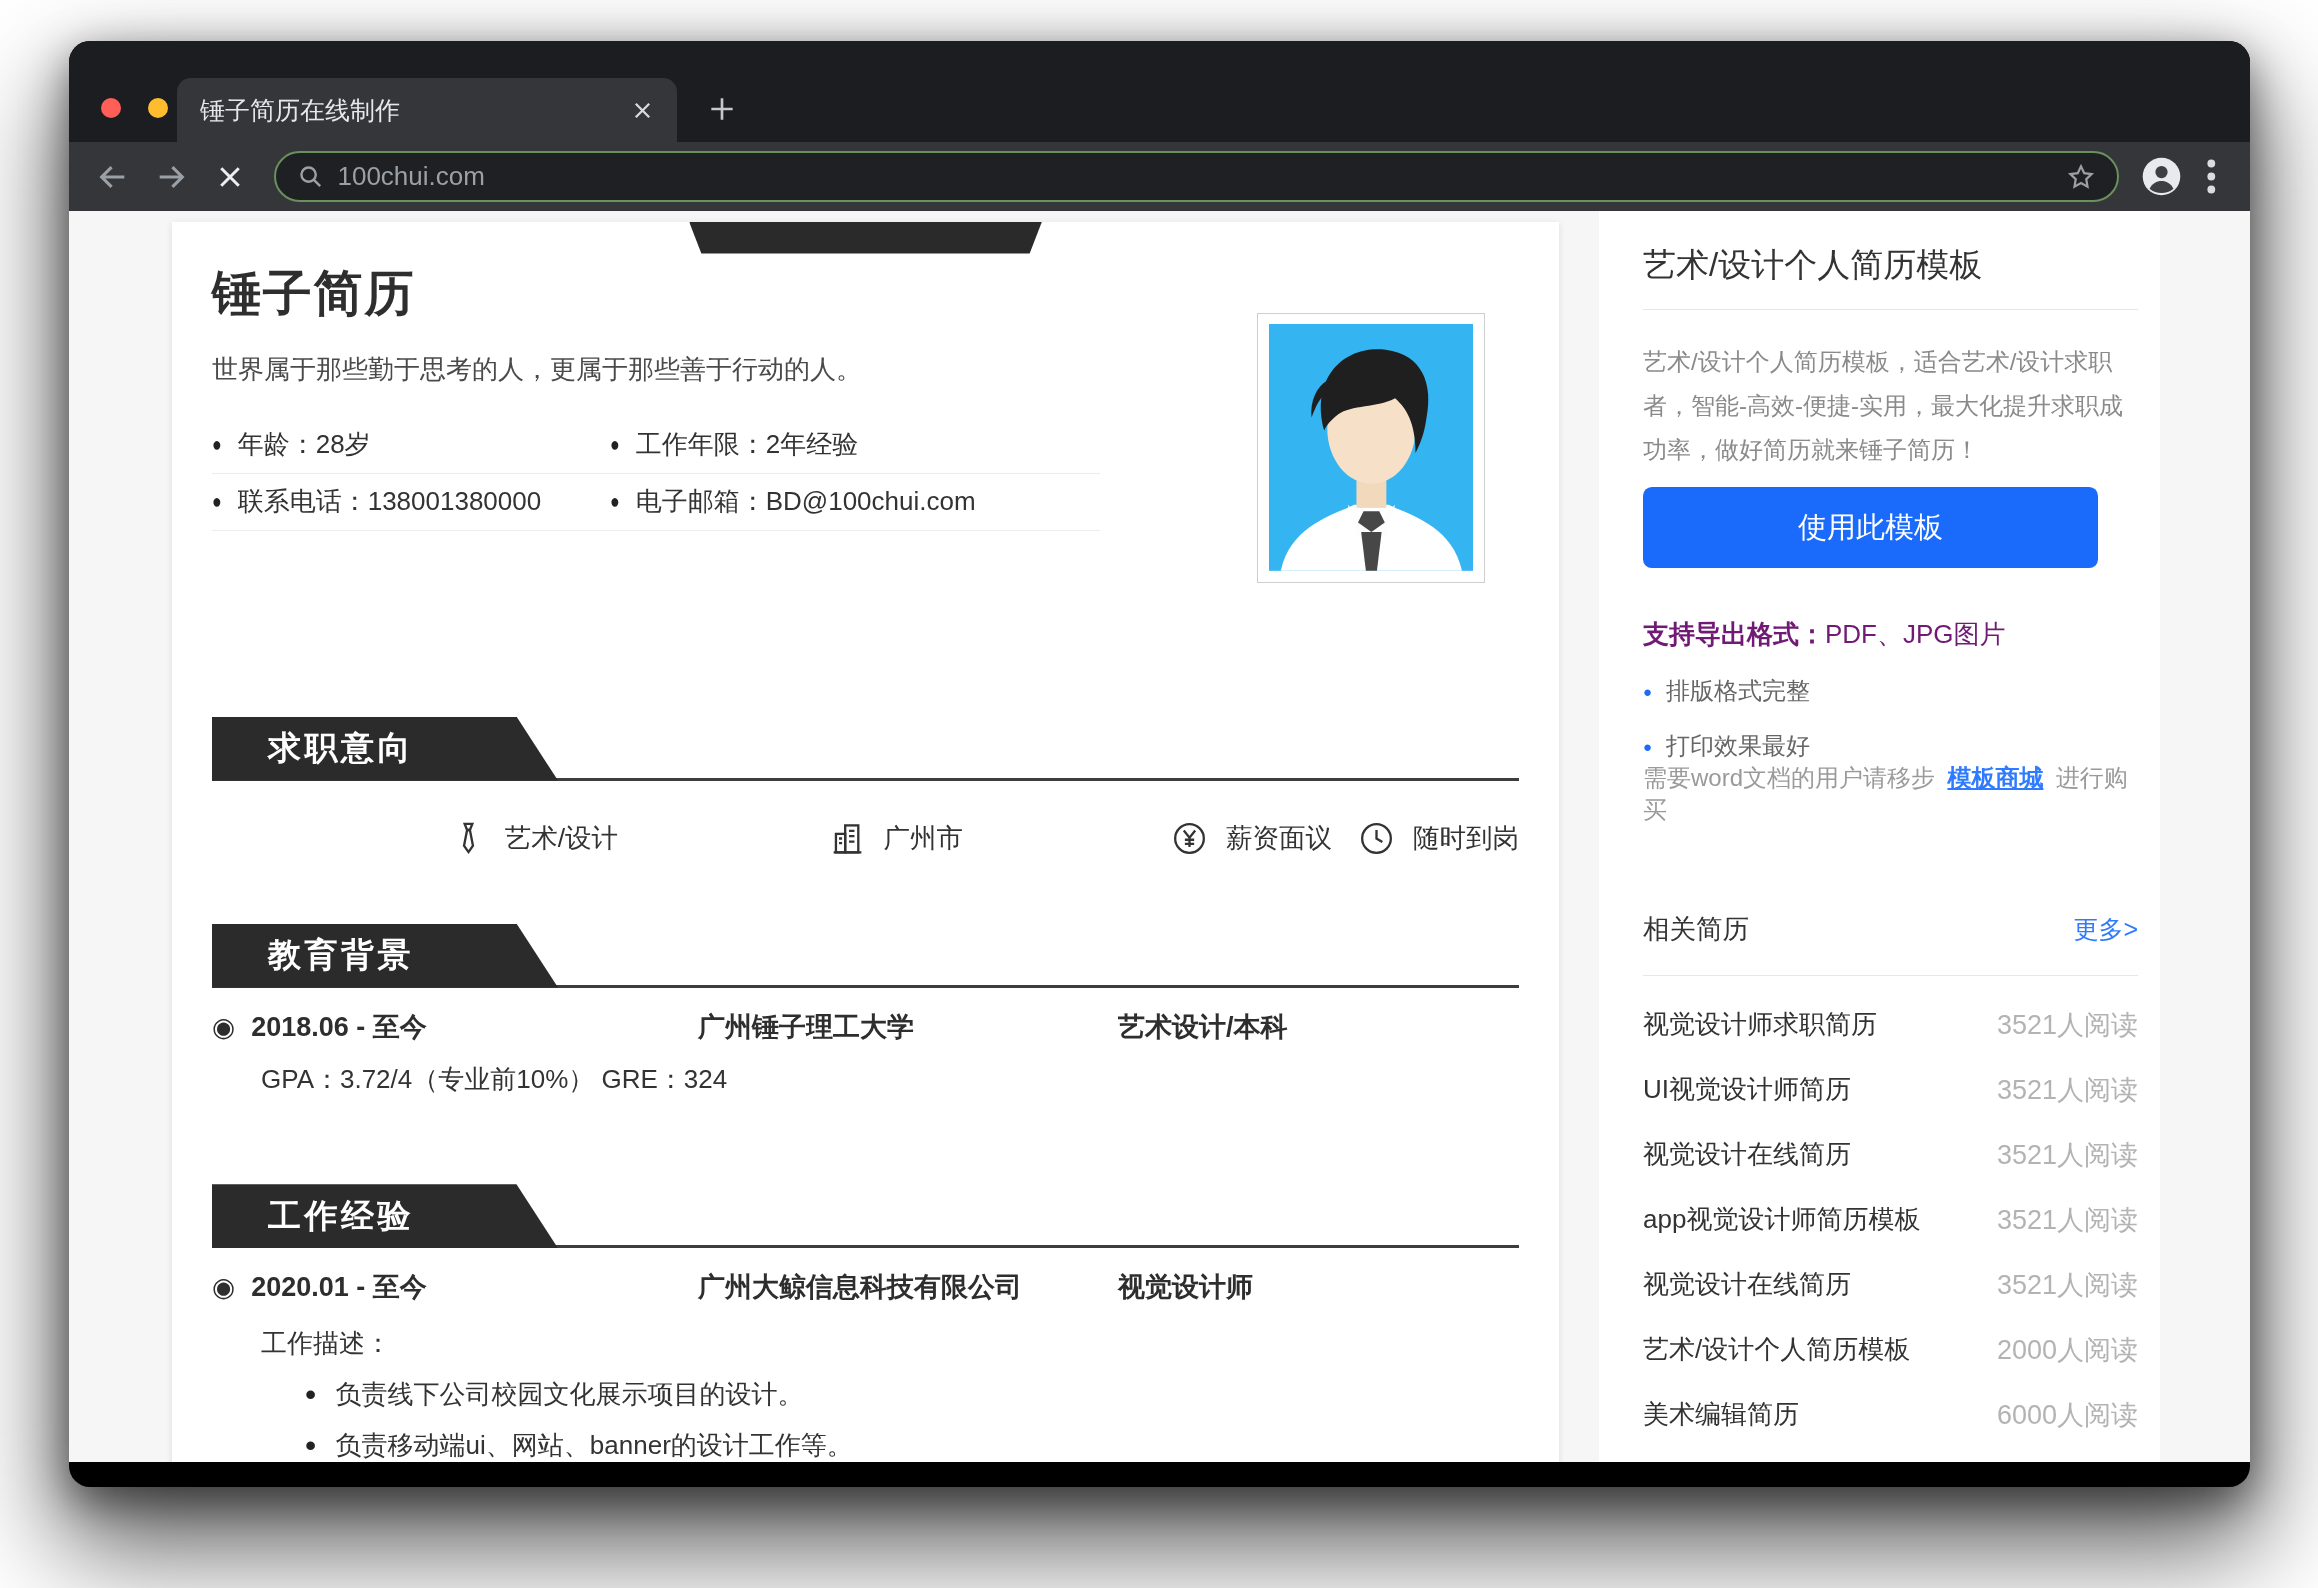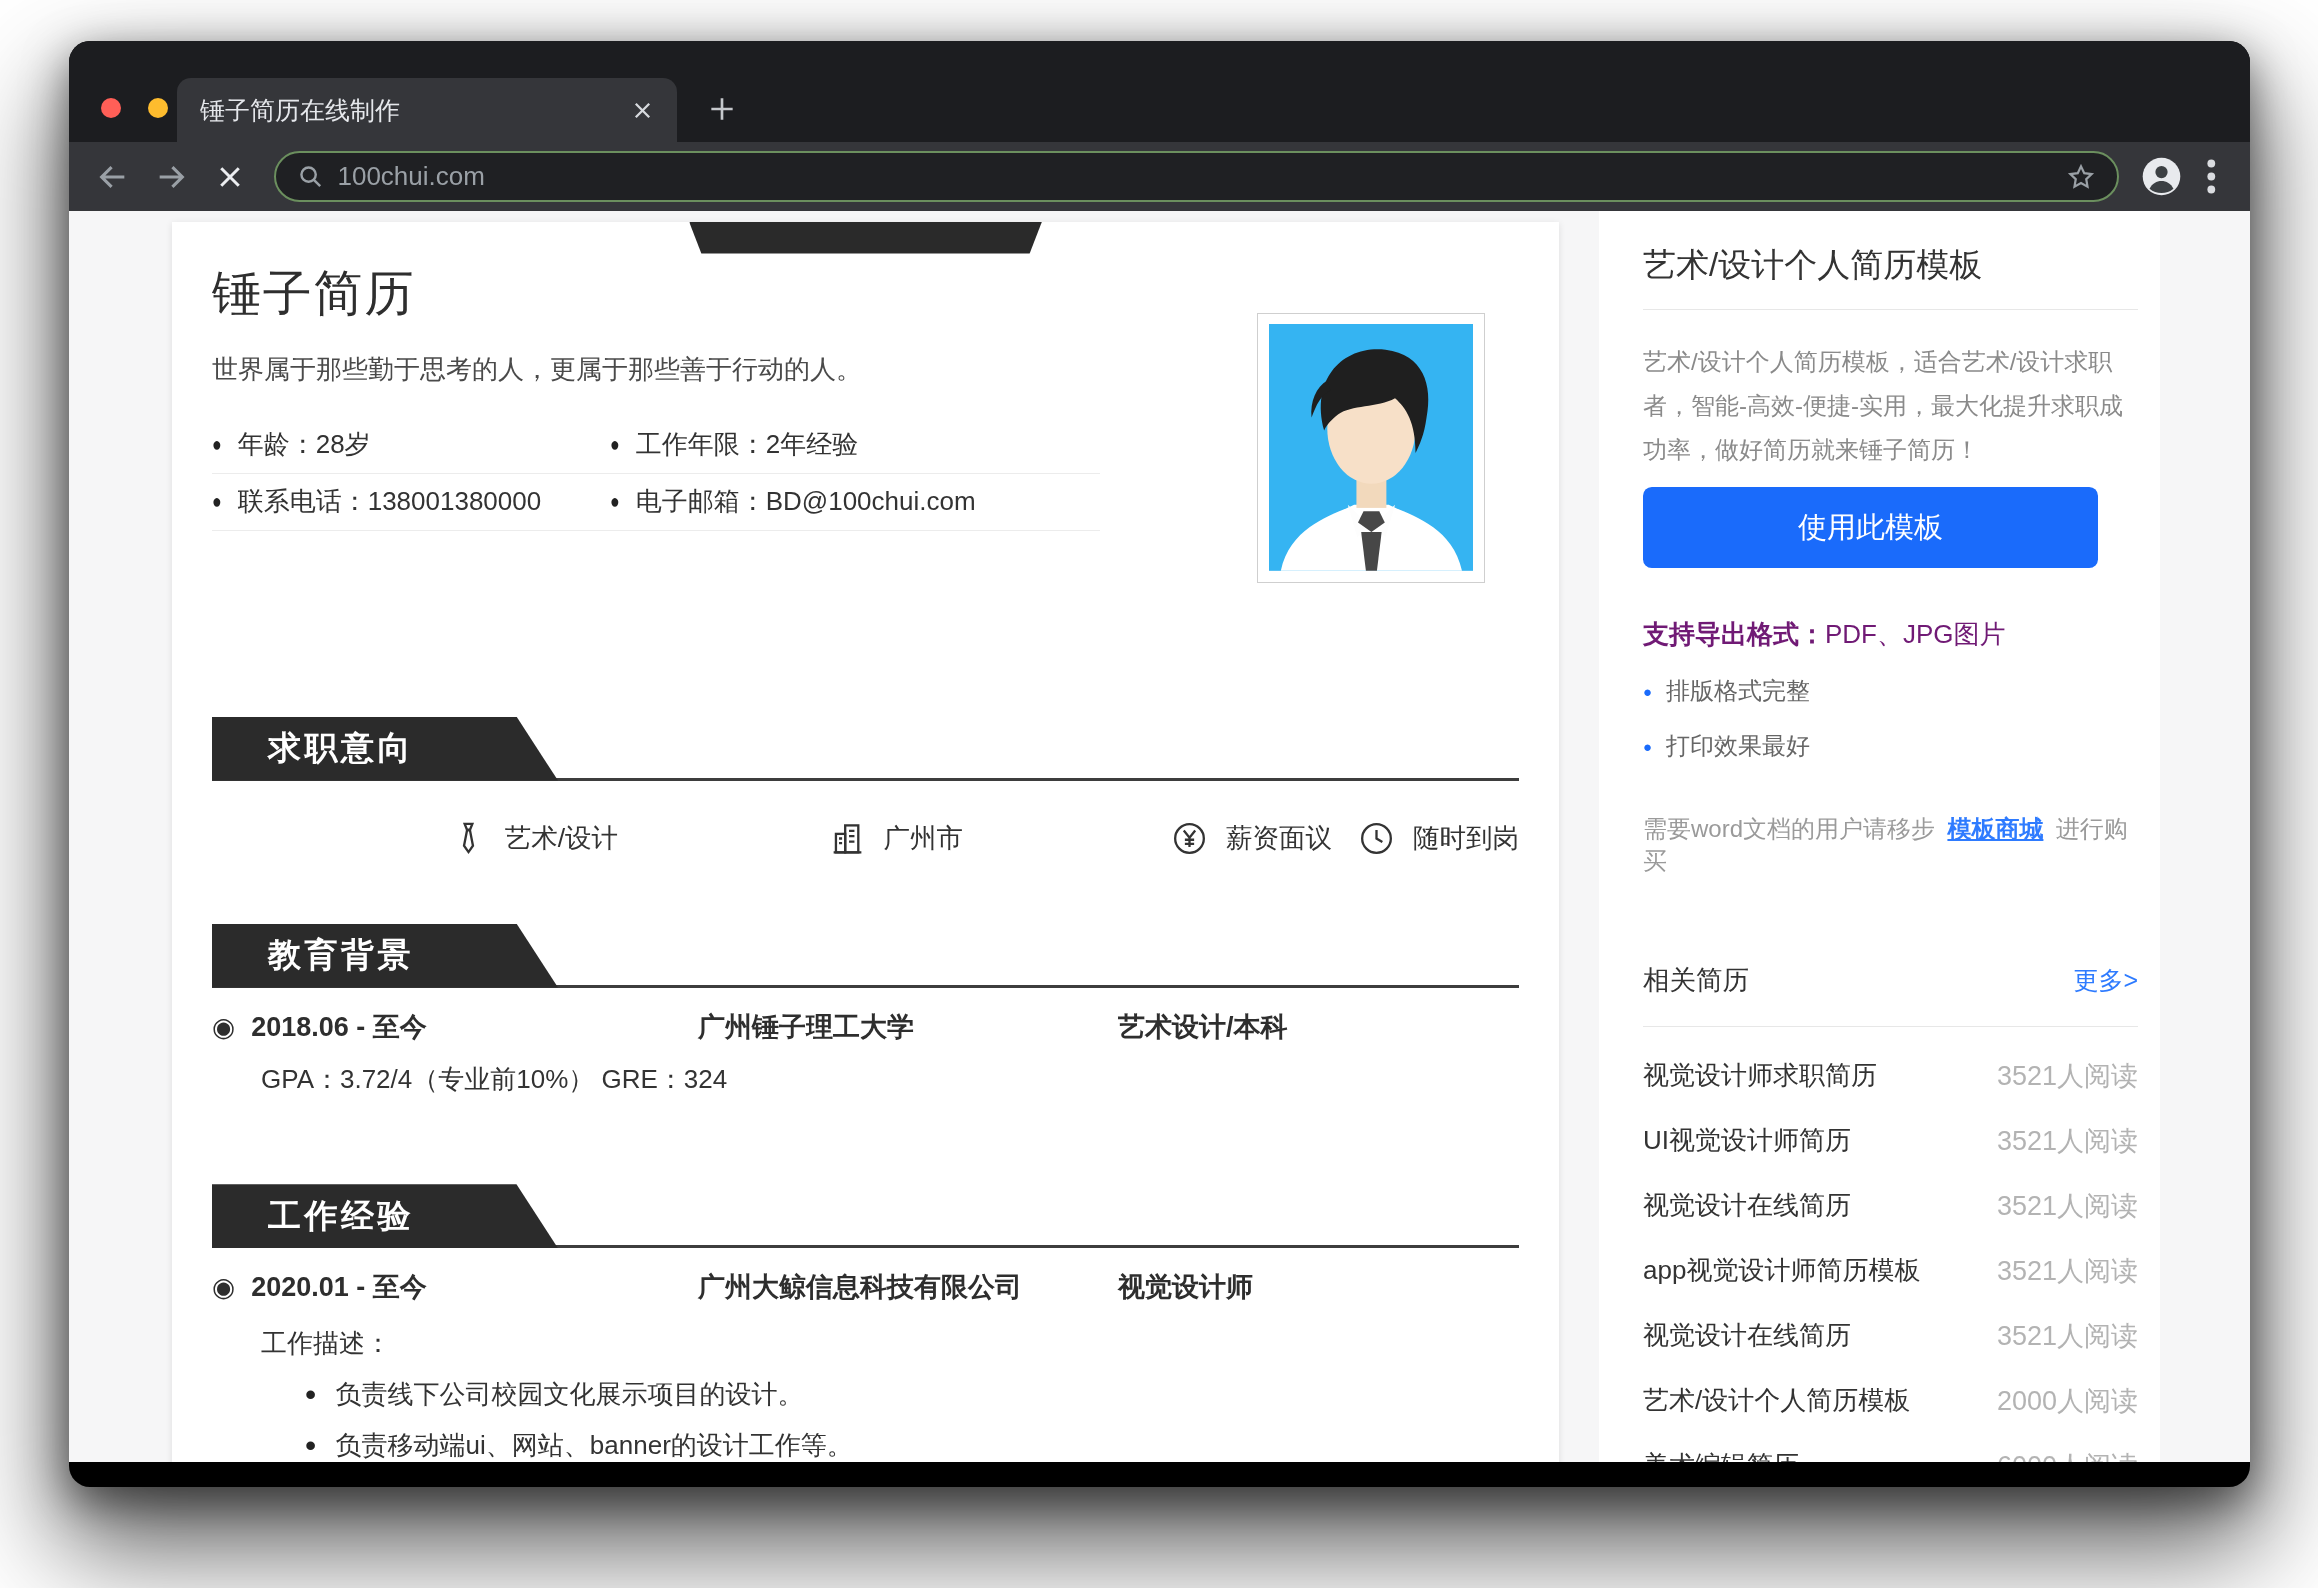--- a/index.html
+++ b/index.html
@@ -44,21 +44,21 @@
   .card {
     position:absolute; left:103px; top:10.6px; width:1387px; height:1378px;
     background:#fff; box-shadow:0 0.9px 7px rgba(0,0,0,.10);
     padding:42px 40px 0 40px;
   }
   .banner-trap {
     position:absolute; top:0; left:50%; transform:translateX(-50%);
     width:353px; height:32px; background:#2a2a2a;
     clip-path:polygon(0 0,100% 0,96.5% 100%,3.5% 100%);
   }
-  .r-name { font-size:49px; font-weight:400; color:#2e2e2e; letter-spacing:1.8px; line-height:58px; }
+  .r-name { font-size:49px; font-weight:700; color:#2e2e2e; letter-spacing:1.8px; line-height:58px; }
   .r-tagline { margin-top:30px; font-size:26px; color:#4a4a4a; line-height:35px; }
 
   .info-table { margin-top:30px; width:888px; }
   .info-row { display:flex; height:57px; align-items:center; border-bottom:1.8px solid #ececec; }
   .info-cell { display:flex; align-items:center; font-size:26px; color:#333; }
   .info-cell.c1 { width:398px; }
   .info-cell::before { content:"●"; font-size:16px; color:#222; margin-right:16px; transform:scaleY(1.25); }
 
   .photo {
     position:absolute; left:1085px; top:91px; width:228px; height:270px;
@@ -100,21 +100,21 @@
   .sb-desc { margin-top:30px; font-size:24px; color:#8a8a8a; line-height:44px; }
   .use-btn {
     margin-top:15px; width:455px; height:81px; background:#1a6bfb; border:none; border-radius:8.8px;
     color:#fff; font-size:29px; display:flex; align-items:center; justify-content:center; cursor:pointer;
     font-family:inherit;
   }
   .export-line { margin-top:49px; font-size:26px; color:#701a75; }
   .export-line .lbl { font-weight:700; }
   .export-point { margin-top:23px; display:flex; align-items:center; font-size:24px; color:#666; }
   .export-point::before { content:"●"; color:#1a6bfb; font-size:15px; margin-right:14px; }
-  .word-note { margin-top:51px; font-size:24px; color:#9a9a9a; }
+  .word-note { font-size:24px; color:#9a9a9a; }
   .word-note .shop-link { color:#2e7bff; text-decoration:underline; font-weight:700; margin:0 12.4px; cursor:pointer; }
 
   .related-head { margin-top:85px; display:flex; justify-content:space-between; align-items:baseline; }
   .related-title { font-size:26.5px; color:#333; }
   .more-link { font-size:25px; color:#2e7bff; cursor:pointer; }
   .related-div { margin-top:28px; border-top:1.8px solid #e7e7e7; }
   .related-list { margin-top:16px; }
   .rel-row { height:65px; display:flex; justify-content:space-between; align-items:center; cursor:pointer; }
   .rel-t { font-size:26px; color:#333; }
   .rel-v { font-size:27px; color:#b3b3b3; }

